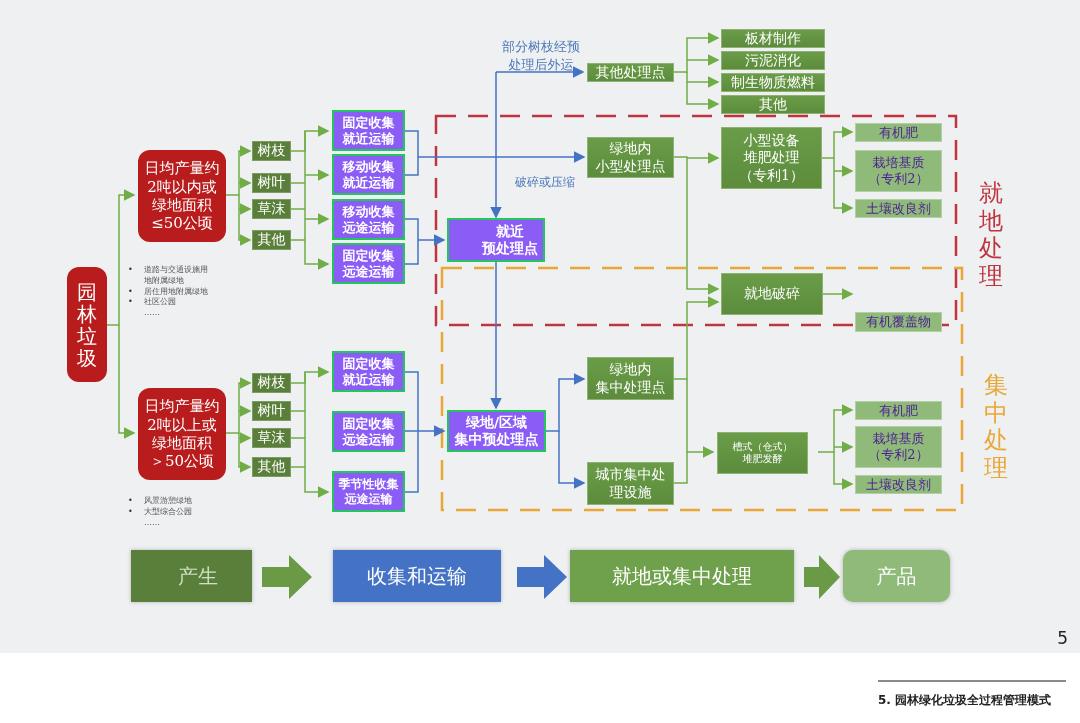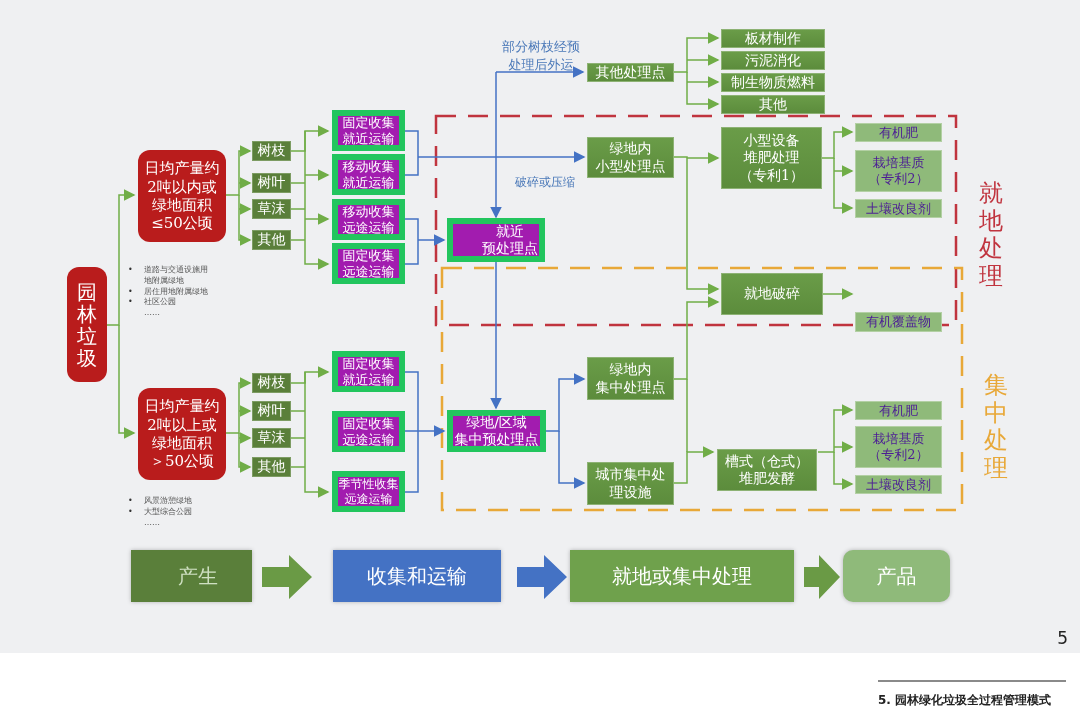--- a/index.html
+++ b/index.html
@@ -5,21 +5,21 @@
   html, body { margin:0; padding:0; }
   body { width:1080px; height:723px; position:relative; background:#ffffff; overflow:hidden;
          font-family:"DejaVu Serif", serif; }
   #canvas { position:absolute; left:0; top:0; width:1080px; height:653px; background:#eff0f2; }
   .node { position:absolute; box-sizing:border-box; display:flex; align-items:center; justify-content:center;
           text-align:center; color:#ffffff; line-height:1.22; white-space:pre-line; }
   .g-dark { background:#5a7f3a; border:1px solid #7d9c63; }
   .g-root { background:#b91c1c; border-radius:12px;text-align:center; }
   .g-mid { background:linear-gradient(#6a9c48,#5c8c3c); border:1px solid #8db274; }
   .g-light { background:#8fba7a; border:1px solid #b3d0a4; color:#4c1d95; }
-  .blue { background:#a21caf; border:6px solid #22c55e; }
+  .blue { background:#8b5cf6; border:2px solid #22c55e;font-weight:bold; }
   .label { position:absolute; font-size:13px; color:#4a78b8; text-align:center; line-height:1.4; white-space:pre-line;
            font-family:"DejaVu Sans", sans-serif; }
   .zone-label { position:absolute; font-size:24px; line-height:1.15; width:30px; text-align:center; white-space:pre-line; }
   .bullets { position:absolute; font-size:8px; color:#555; line-height:1.35; font-family:"DejaVu Sans", sans-serif; }
   .bullets div { position:relative; padding-left:16px; }
   .bullets .b::before { content:"•"; position:absolute; left:0; color:#333; }
   svg#wires { position:absolute; left:0; top:0; }
   .flow { position:absolute; top:550px; height:52px; display:flex; align-items:center; justify-content:center;
           color:#fff; font-size:20px; font-family:"DejaVu Sans", sans-serif; box-shadow:0 0 4px rgba(0,0,0,0.25); }
   .page-num { position:absolute; right:12px; top:628px; font-size:17px; color:#222; font-family:"DejaVu Sans", sans-serif; }
@@ -184,21 +184,21 @@
 （专利2）</div>
   <div class="node g-light" style="left:855px;top:199px;width:87px;height:19px;font-size:13px;">土壤改良剂</div>
 
   <div class="node g-mid" style="left:721px;top:273px;width:102px;height:42px;font-size:14px;">就地破碎</div>
   <div class="node g-light" style="left:855px;top:284px;width:87px;height:20px;font-size:13px;margin-top:28px;">有机覆盖物</div>
 
   <div class="node g-mid" style="left:587px;top:357px;width:87px;height:43px;font-size:14px;">绿地内
 集中处理点</div>
   <div class="node g-mid" style="left:587px;top:462px;width:87px;height:43px;font-size:14px;font-family:'DejaVu Sans',sans-serif;">城市集中处
 理设施</div>
-  <div class="node g-mid" style="left:717px;top:449px;width:100px;height:42px;font-size:14px;">槽式（仓式）
+  <div class="node g-mid" style="left:717px;top:432px;width:91px;height:42px;font-size:10px;">槽式（仓式）
 堆肥发酵</div>
   <div class="node g-light" style="left:855px;top:401px;width:87px;height:19px;font-size:13px;">有机肥</div>
   <div class="node g-light" style="left:855px;top:426px;width:87px;height:42px;font-size:13px;">栽培基质
 （专利2）</div>
   <div class="node g-light" style="left:855px;top:475px;width:87px;height:19px;font-size:13px;">土壤改良剂</div>
 
   <div class="zone-label" style="left:976px;top:180px;color:#c0343f;">就
 地
 处
 理</div>

